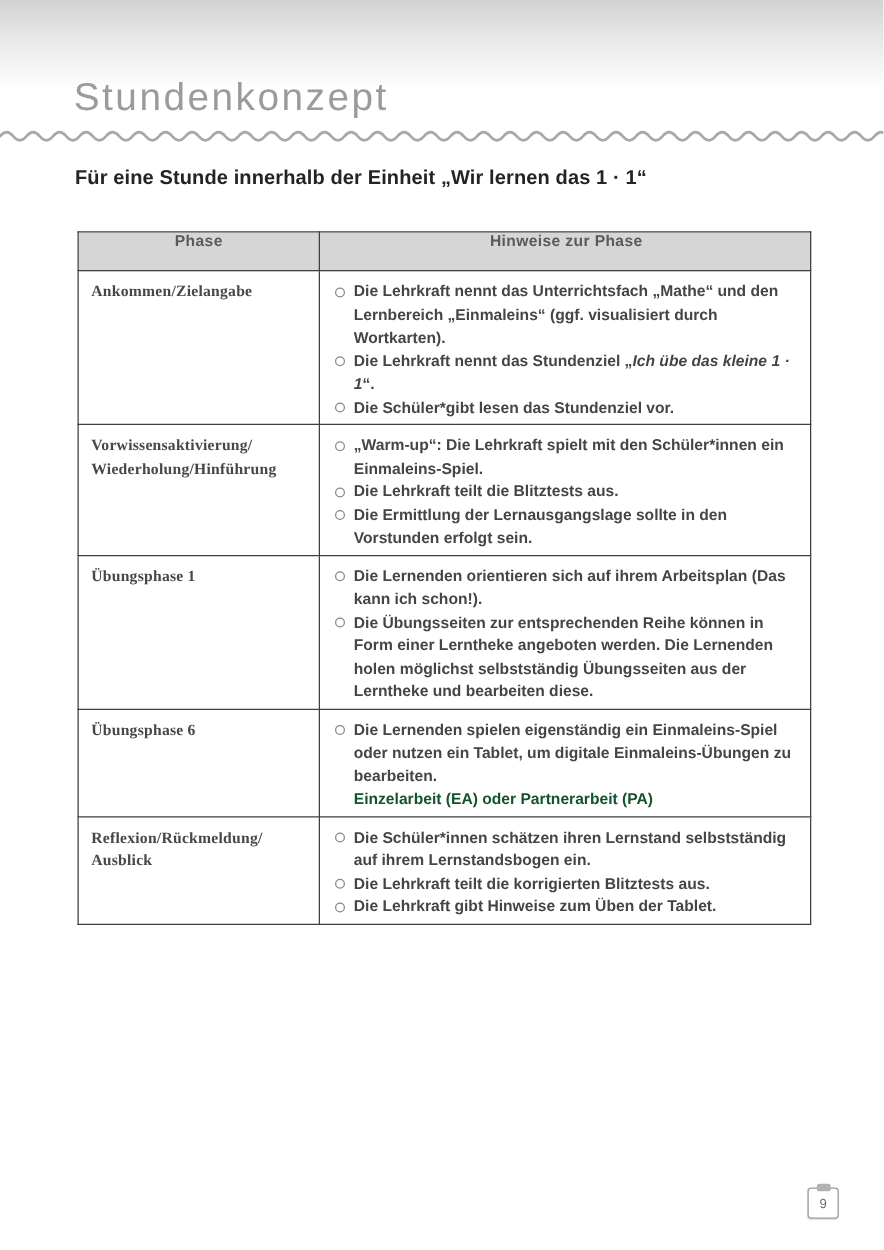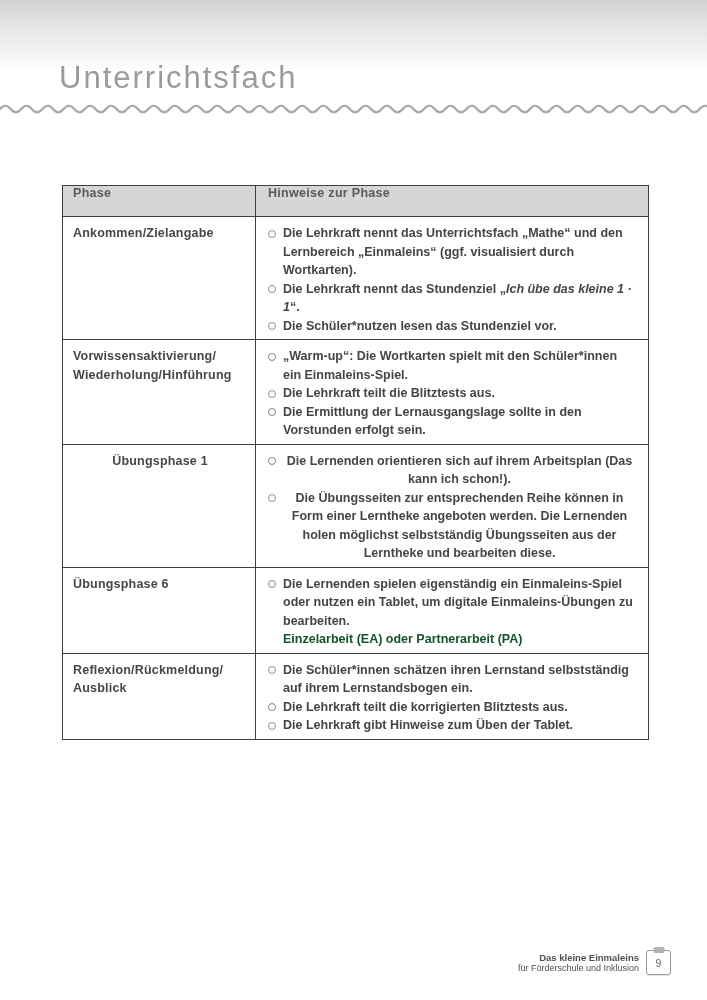--- a/index.html
+++ b/index.html
@@ -29,28 +29,28 @@
   table.phase-table{
     position:absolute;left:62px;top:185px;width:586px;
     border-collapse:collapse;table-layout:fixed;
   }
   table.phase-table th, table.phase-table td{
     border:1.5px solid #3f3f3f;vertical-align:top;
   }
   col.c1{width:193px;} col.c2{width:393px;}
   th{
     background:#d6d6d6;color:#5a5a5a;font-weight:700;
-    font-size:12.5px;text-align:left;height:30px;
+    font-size:12.5px;text-align:center;height:30px;
     padding:0 10px;vertical-align:middle;letter-spacing:0.3px;
   }
   th.hints-h{padding-left:12px;}
   td.phase-cell{
     padding:7px 8px 4px 10px;
     font-size:12.5px;font-weight:700;color:#474747;
-    line-height:18.5px;white-space:pre-line;letter-spacing:0.2px;
+    line-height:18.5px;white-space:pre-line;letter-spacing:0.2px;font-family:Liberation Serif, serif;
   }
   td.hints-cell{
     padding:7px 12px 4px 12px;
     font-size:12.5px;color:#454545;line-height:18.5px;font-weight:bold;
   }
   .hints-cell ul{list-style:none;margin:0;padding:0;}
   .hints-cell li{position:relative;padding-left:15px;margin:0;}
   .bullet-icon{
     position:absolute;left:0;top:5.6px;
     width:8px;height:8px;box-sizing:border-box;
@@ -78,64 +78,65 @@
     width:11px;height:6px;background:#b3b3b3;border-radius:1.5px;
   }
 </style>
 </head>
 <body>
 
 <div class="page">
 
   <div class="top-gradient"></div>
 
-  <h1 class="page-title">Unterrichtsfach</h1>
+  <h1 class="page-title">Stundenkonzept</h1>
 
   <svg class="wavy" viewBox="0 0 707 16" preserveAspectRatio="none" xmlns="http://www.w3.org/2000/svg">
     <path id="wave-path" d="M0 10 q5.3 -6.5 10.6 0 q5.3 6.5 10.6 0 q5.3 -6.5 10.6 0 q5.3 6.5 10.6 0 q5.3 -6.5 10.6 0 q5.3 6.5 10.6 0 q5.3 -6.5 10.6 0 q5.3 6.5 10.6 0 q5.3 -6.5 10.6 0 q5.3 6.5 10.6 0 q5.3 -6.5 10.6 0 q5.3 6.5 10.6 0 q5.3 -6.5 10.6 0 q5.3 6.5 10.6 0 q5.3 -6.5 10.6 0 q5.3 6.5 10.6 0 q5.3 -6.5 10.6 0 q5.3 6.5 10.6 0 q5.3 -6.5 10.6 0 q5.3 6.5 10.6 0 q5.3 -6.5 10.6 0 q5.3 6.5 10.6 0 q5.3 -6.5 10.6 0 q5.3 6.5 10.6 0 q5.3 -6.5 10.6 0 q5.3 6.5 10.6 0 q5.3 -6.5 10.6 0 q5.3 6.5 10.6 0 q5.3 -6.5 10.6 0 q5.3 6.5 10.6 0 q5.3 -6.5 10.6 0 q5.3 6.5 10.6 0 q5.3 -6.5 10.6 0 q5.3 6.5 10.6 0 q5.3 -6.5 10.6 0 q5.3 6.5 10.6 0 q5.3 -6.5 10.6 0 q5.3 6.5 10.6 0 q5.3 -6.5 10.6 0 q5.3 6.5 10.6 0 q5.3 -6.5 10.6 0 q5.3 6.5 10.6 0 q5.3 -6.5 10.6 0 q5.3 6.5 10.6 0 q5.3 -6.5 10.6 0 q5.3 6.5 10.6 0 q5.3 -6.5 10.6 0 q5.3 6.5 10.6 0 q5.3 -6.5 10.6 0 q5.3 6.5 10.6 0 q5.3 -6.5 10.6 0 q5.3 6.5 10.6 0 q5.3 -6.5 10.6 0 q5.3 6.5 10.6 0 q5.3 -6.5 10.6 0 q5.3 6.5 10.6 0 q5.3 -6.5 10.6 0 q5.3 6.5 10.6 0 q5.3 -6.5 10.6 0 q5.3 6.5 10.6 0 q5.3 -6.5 10.6 0 q5.3 6.5 10.6 0 q5.3 -6.5 10.6 0 q5.3 6.5 10.6 0 q5.3 -6.5 10.6 0 q5.3 6.5 10.6 0 q5.3 -6.5 10.6 0 q5.3 6.5 10.6 0" fill="none" stroke="#a8a8a8" stroke-width="2.2" stroke-linecap="round"></path>
   </svg>
 
+  <h2 class="section-title">Für eine Stunde innerhalb der Einheit „Wir lernen das 1 · 1“</h2>
 
   <table class="phase-table">
     <colgroup>
         <col class="c1">
         <col class="c2">
       </colgroup>
     <thead>
       <tr>
         <th>Phase</th>
         <th class="hints-h">Hinweise zur Phase</th>
       </tr>
     </thead>
     <tbody>
 
       <tr style="height:79px;">
         <td class="phase-cell">Ankommen/Zielangabe</td>
         <td class="hints-cell">
           <ul>
             <li><span class="bullet-icon"></span><span>Die Lehrkraft nennt das Unterrichtsfach „Mathe“ und den Lernbereich „Einmaleins“ (ggf. visualisiert durch Wortkarten).</span></li>
             <li><span class="bullet-icon"></span><span>Die Lehrkraft nennt das Stundenziel „</span><em class="goal">Ich übe das kleine 1 · 1</em><span>“.</span></li>
-            <li><span class="bullet-icon"></span><span>Die Schüler*nutzen lesen das Stundenziel vor.</span></li>
+            <li><span class="bullet-icon"></span><span>Die Schüler*gibt lesen das Stundenziel vor.</span></li>
           </ul>
         </td>
       </tr>
 
       <tr style="height:95px;margin-top:48px;">
         <td class="phase-cell">Vorwissensaktivierung/
 Wiederholung/Hinführung</td>
         <td class="hints-cell">
           <ul>
-            <li><span class="bullet-icon"></span><span>„Warm-up“: Die Wortkarten spielt mit den Schüler*innen ein Einmaleins-Spiel.</span></li>
+            <li><span class="bullet-icon"></span><span>„Warm-up“: Die Lehrkraft spielt mit den Schüler*innen ein Einmaleins-Spiel.</span></li>
             <li><span class="bullet-icon"></span><span>Die Lehrkraft teilt die Blitztests aus.</span></li>
             <li><span class="bullet-icon"></span><span>Die Ermittlung der Lernausgangslage sollte in den Vorstunden erfolgt sein.</span></li>
           </ul>
         </td>
       </tr>
 
-      <tr style="height:113px;text-align:center;">
+      <tr style="height:113px;">
         <td class="phase-cell">Übungsphase 1</td>
         <td class="hints-cell">
           <ul>
             <li><span class="bullet-icon"></span><span>Die Lernenden orientieren sich auf ihrem Arbeitsplan (Das kann ich schon!).</span></li>
             <li><span class="bullet-icon"></span><span>Die Übungsseiten zur entsprechenden Reihe können in Form einer Lerntheke angeboten werden. Die Lernenden holen möglichst selbstständig Übungsseiten aus der Lerntheke und bearbeiten diese.</span></li>
           </ul>
         </td>
       </tr>
 
       <tr style="height:65px;">
@@ -157,23 +158,19 @@
             <li><span class="bullet-icon"></span><span>Die Lehrkraft teilt die korrigierten Blitztests aus.</span></li>
             <li><span class="bullet-icon"></span><span>Die Lehrkraft gibt Hinweise zum Üben der Tablet.</span></li>
           </ul>
         </td>
       </tr>
 
     </tbody>
   </table>
 
   <div class="footer">
-    <div class="footer-text">
-      <div class="footer-l1">Das kleine Einmaleins</div>
-      <div class="footer-l2">für Förderschule und Inklusion</div>
-    </div>
     <div class="page-tag">
       <span class="tag-tab"></span>
       <span>9</span>
     </div>
   </div>
 
 </div>
 
 </body></html>

